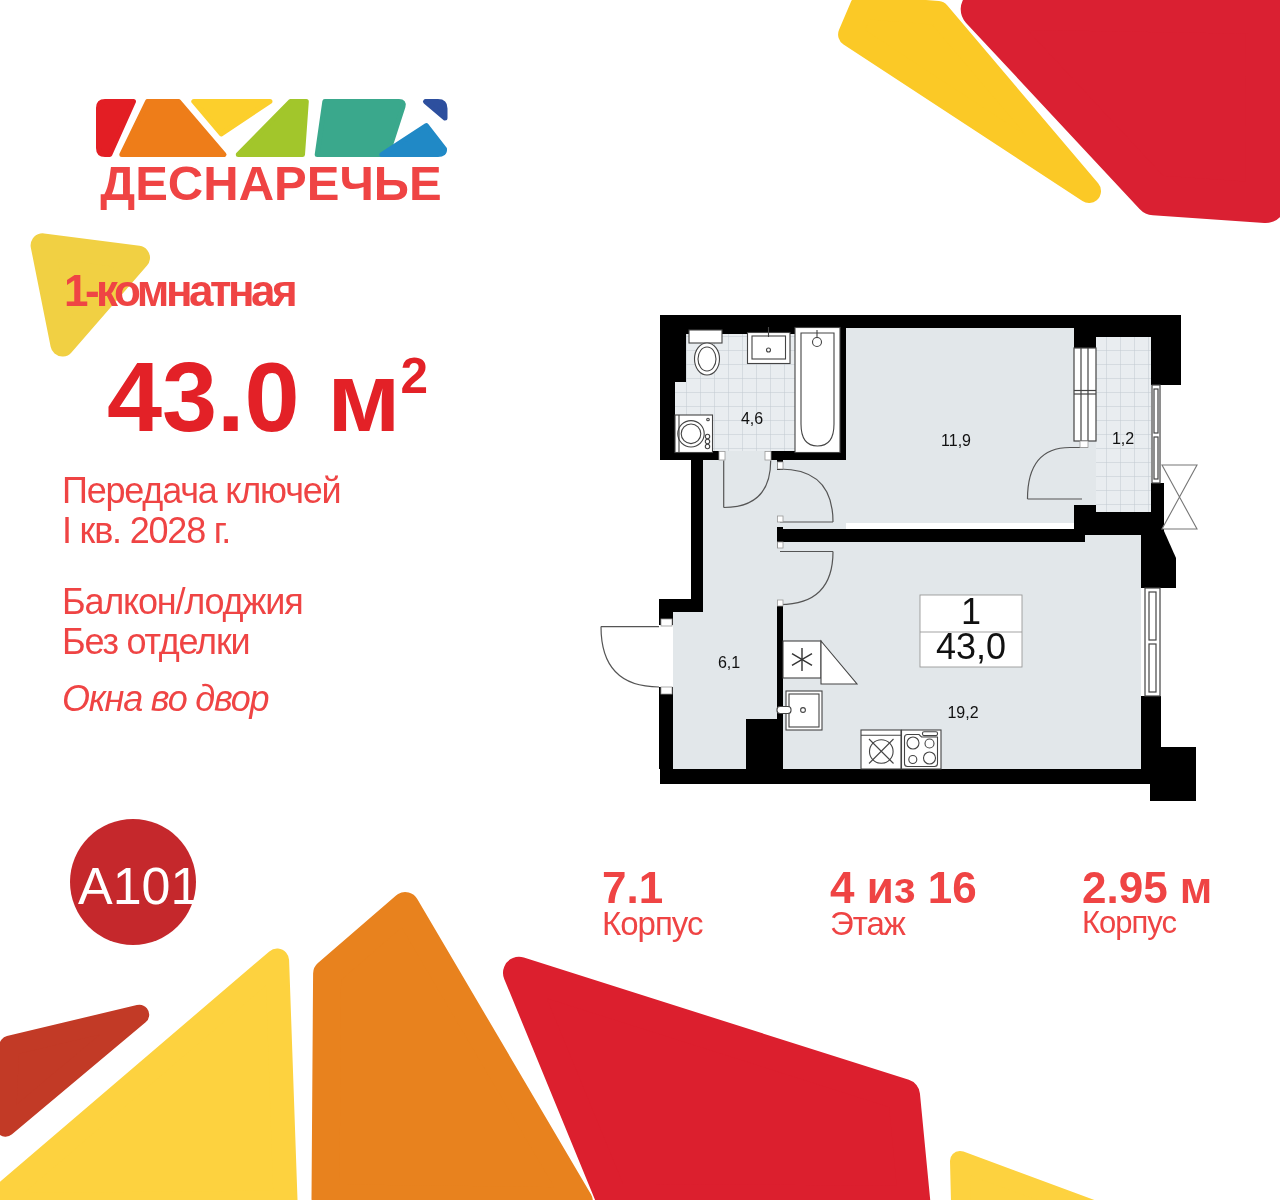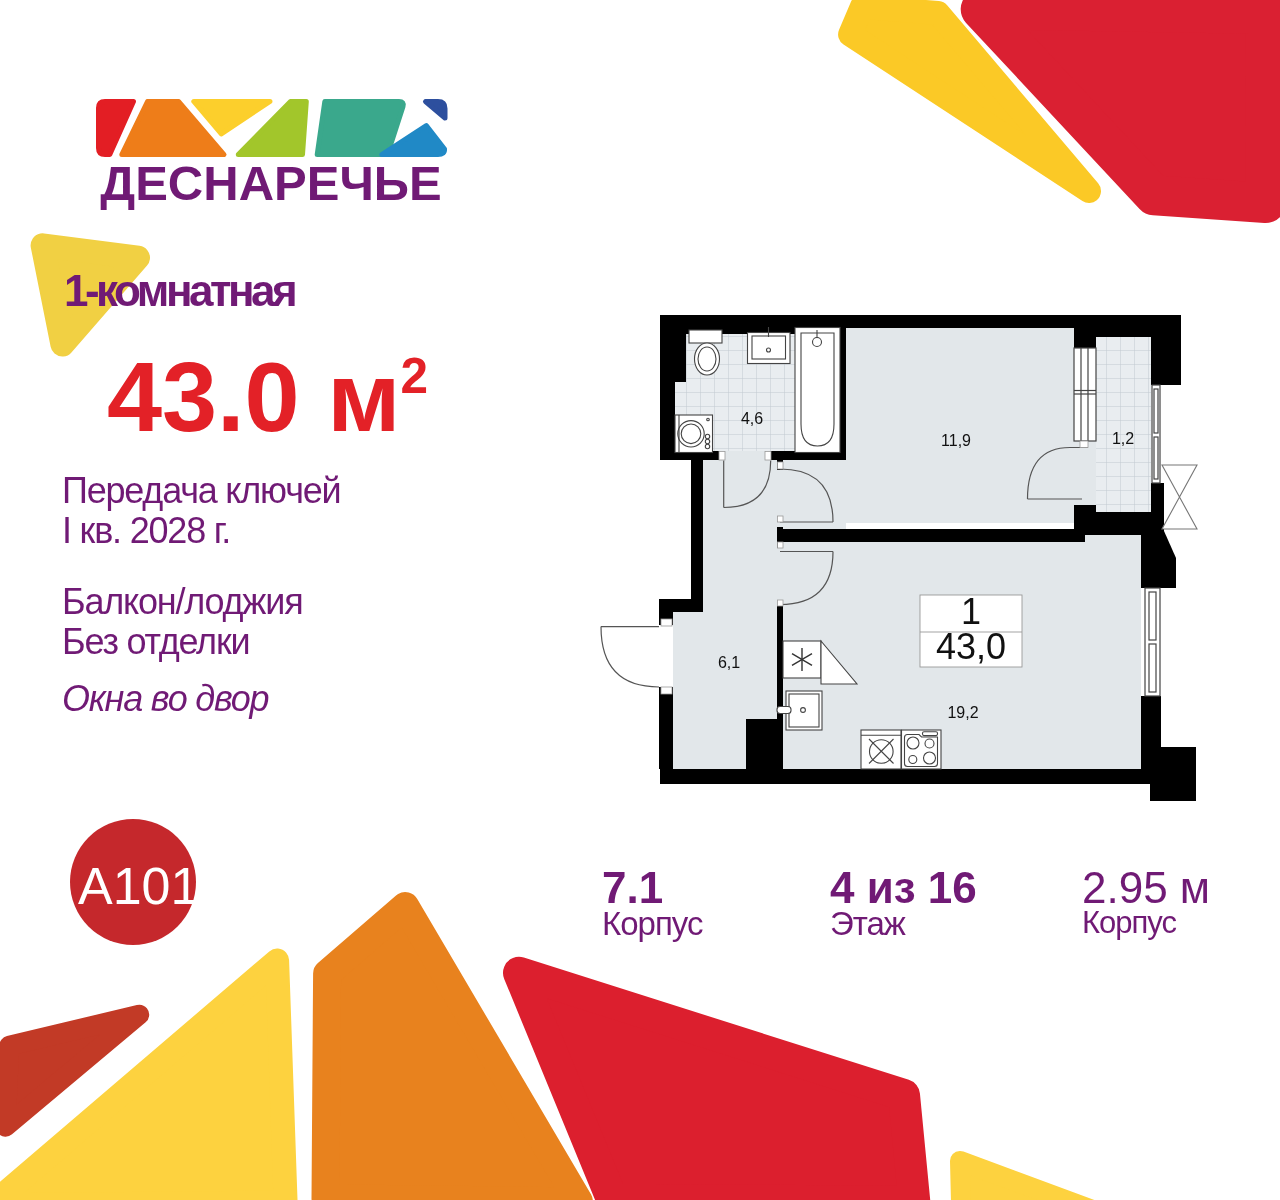--- a/index.html
+++ b/index.html
@@ -1,19 +1,19 @@
 <!DOCTYPE html>
 <html><head>
 <meta charset="utf-8">
 <style>
   html,body{margin:0;padding:0;}
   body{width:1280px;height:1200px;position:relative;overflow:hidden;background:#fff;
        font-family:"Liberation Sans", sans-serif;}
   .abs{position:absolute;}
-  .navy{color:#701a75;}
+  .navy{color:#ef4444;}
 </style>
 </head>
 <body>
 <svg class="abs" style="left:0;top:0" width="1280" height="1200" viewBox="0 0 1280 1200">
 
   <g id="decor">
     <path d="M980.7,9.3 L1265.6,13.9 L1265.7,203 L1154.2,195.3 Z" fill="#da2032" stroke="#da2032" stroke-width="40" stroke-linejoin="round"></path>
     <path d="M861.8,6.9 L938,13 L1089,191 L850.1,34.5 Z" fill="#fbc926" stroke="#fbc926" stroke-width="24" stroke-linejoin="round"></path>
     <path d="M42.6,245.3 L138,257.7 L62.4,344.5 Z" fill="#f1d043" stroke="#f1d043" stroke-width="24" stroke-linejoin="round"></path>
     <circle cx="133" cy="882" r="63" fill="#c5282c"></circle>
@@ -184,14 +184,14 @@
 <div class="abs navy" style="left:62px;top:568px;font-size:36px;letter-spacing:-1.2px;line-height:1;margin-top:16px;">Балкон/лоджия</div>
 <div class="abs navy" style="left:62px;top:624px;font-size:36px;letter-spacing:-1.2px;line-height:1;">Без отделки</div>
 <div class="abs navy" style="left:62px;top:681px;font-size:36px;letter-spacing:-1.2px;line-height:1;font-style:italic;">Окна во двор</div>
 
 <div class="abs" style="left:78px;top:860px;width:110px;text-align:left;color:#fff;font-weight:normal;font-size:52px;line-height:1;">A101</div>
 
 <div class="abs navy" style="left:602px;top:866px;font-size:44px;font-weight:bold;line-height:1;">7.1</div>
 <div class="abs navy" style="left:602px;top:907px;font-size:33px;letter-spacing:-1px;line-height:1;">Корпус</div>
 <div class="abs navy" style="left:830px;top:866px;font-size:44px;font-weight:bold;line-height:1;">4 из 16</div>
 <div class="abs navy" style="left:830px;top:907px;font-size:33px;letter-spacing:-1px;line-height:1;">Этаж</div>
-<div class="abs navy" style="left:1082px;top:866px;font-size:44px;font-weight:normal;line-height:1;text-align:right;">2.95 м</div>
+<div class="abs navy" style="left:1082px;top:866px;font-size:44px;font-weight:bold;line-height:1;text-align:right;">2.95 м</div>
 <div class="abs navy" style="left:1082px;top:907px;font-size:31px;letter-spacing:-1px;line-height:1;">Корпус</div>
 
 </body></html>

